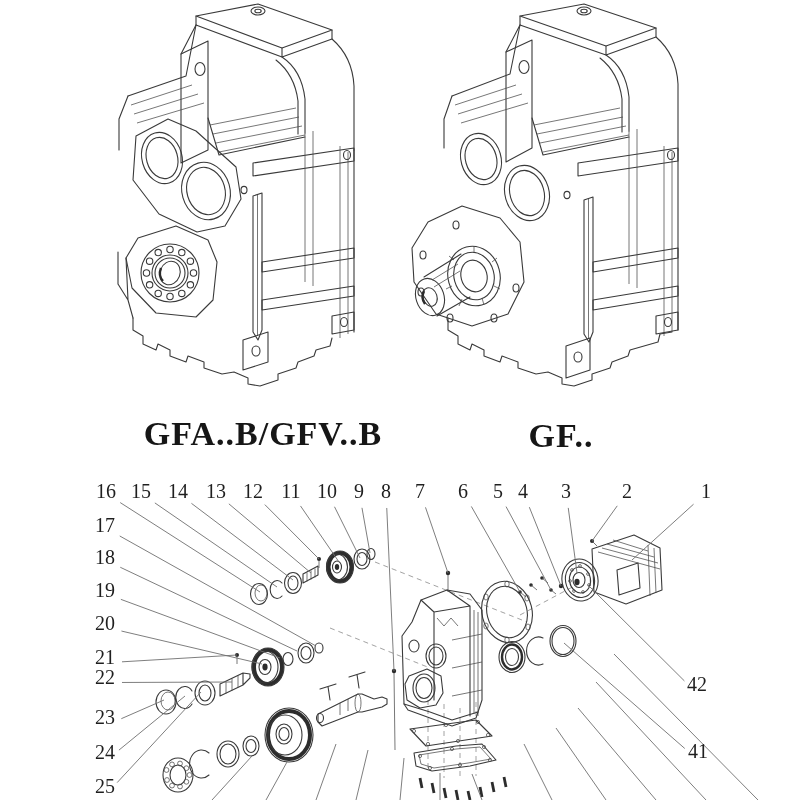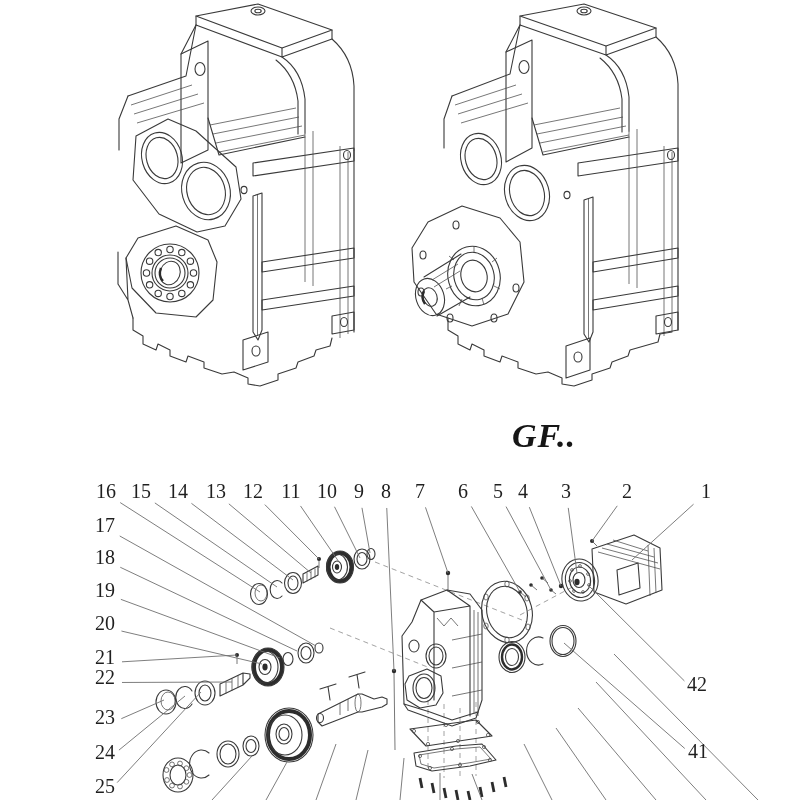--- a/index.html
+++ b/index.html
@@ -3,21 +3,21 @@
 <meta charset="utf-8">
 <style>
   html,body{margin:0;padding:0;background:#ffffff;}
   body{width:800px;height:800px;overflow:hidden;position:relative;
        font-family:"Liberation Serif",serif;}
   .stage{position:absolute;left:0;top:0;width:800px;height:800px;}
   svg{position:absolute;left:0;top:0;}
   .caption{position:absolute;font-weight:bold;font-size:34px;color:#161616;
            letter-spacing:1px;white-space:nowrap;transform:translateX(-50%);}
   .cap-left{left:263px;top:415px;}
-  .cap-right{left:544px;top:417px;font-style:italic;}
+  .cap-right{left:561px;top:417px;}
   
   .ln{stroke:#3a3a3a;stroke-width:1.1;fill:none;stroke-linejoin:round;stroke-linecap:round;}
   .fine{stroke:#4a4a4a;stroke-width:0.75;fill:none;}
   .thick{stroke:#2c2c2c;stroke-width:2.4;fill:none;}
   .rim{stroke:#2c2c2c;stroke-width:4;fill:none;}
   .dark{fill:#2c2c2c;stroke:none;}
   .dash{stroke:#8a8a8a;stroke-width:0.8;fill:none;stroke-dasharray:5 4;}
   .leader{stroke:#6f6f6f;stroke-width:0.9;fill:none;}
   .callout-text{font-family:"Liberation Serif",serif;font-size:20px;fill:#1f1f1f;
                 text-anchor:middle;}
@@ -413,15 +413,16 @@
           <line x1="117.1466772503894" y1="782.6045024887014" x2="201" y2="692" class="leader"></line>
           <text x="105" y="793" class="callout-text">25</text>
           <line x1="684.7638648592622" y1="748.4696966012308" x2="564" y2="643" class="leader"></line>
           <text x="698" y="758" class="callout-text">41</text>
           <line x1="684.4157960190211" y1="680.9319836322704" x2="588" y2="585" class="leader"></line>
           <text x="697" y="691" class="callout-text">42</text>
         </g>
   </g>
 </svg>
 
+<div class="caption cap-left">GFA..B/GFV..B</div>
 <div class="caption cap-right">GF..</div>
 
 </div>
 
 </body></html>

